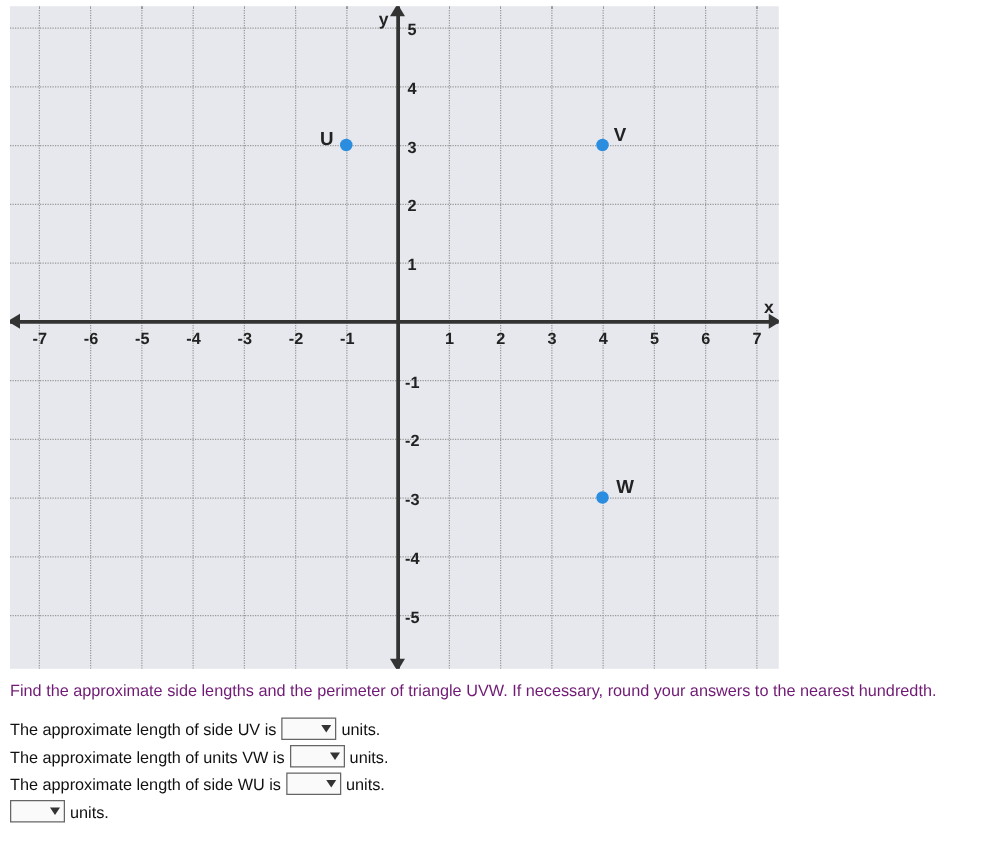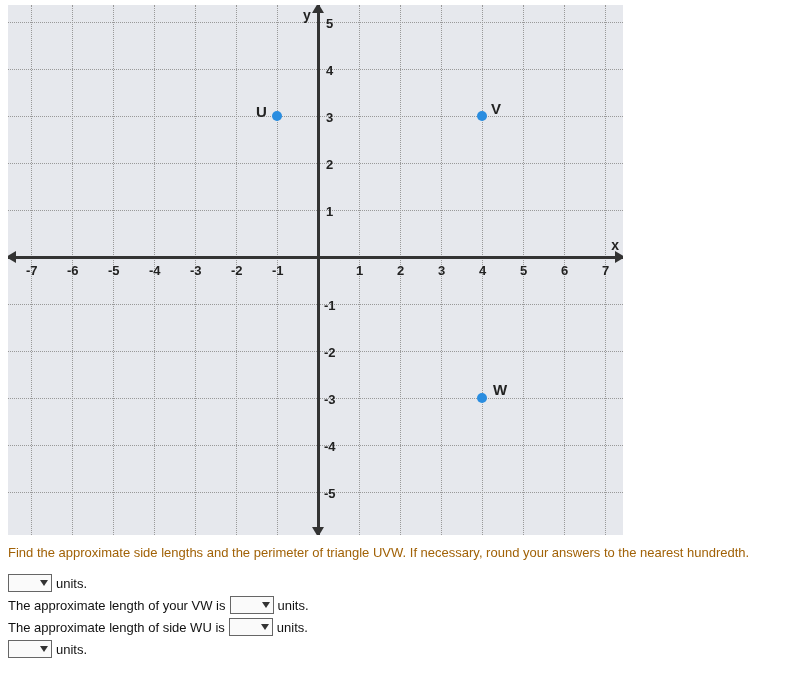--- a/index.html
+++ b/index.html
@@ -97,21 +97,21 @@
       border-bottom: 10px solid #333;
     }
     .arrow-down {
       border-left: 6px solid transparent;
       border-right: 6px solid transparent;
       border-top: 10px solid #333;
     }
     .instruction {
       margin: 10px 0 14px 8px;
       font-size: 13px;
-      color: #a16207;
+      color: #701a75;
     }
     .answers {
       margin-left: 8px;
     }
     .answer-line {
       font-size: 13px;
       color: #111;
       margin-bottom: 4px;
       display: flex;
       align-items: center;
@@ -212,25 +212,26 @@
     <div class="point-label" style="left:483px; top:95px">V</div>
 
     <div class="point" style="left:474px; top:393px"></div>
     <div class="point-label" style="left:485px; top:376px">W</div>
   </div>
 
   <div class="instruction">Find the approximate side lengths and the perimeter of triangle UVW. If necessary, round your answers to the nearest hundredth.</div>
 
   <div class="answers">
     <div class="answer-line">
-      <span class="select-box"></span>
-      <span>units.</span>
-    </div>
-    <div class="answer-line">
-      <span>The approximate length of your VW is</span>
+      <span>The approximate length of side UV is</span>
+      <span class="select-box"></span>
+      <span>units.</span>
+    </div>
+    <div class="answer-line">
+      <span>The approximate length of units VW is</span>
       <span class="select-box"></span>
       <span>units.</span>
     </div>
     <div class="answer-line">
       <span>The approximate length of side WU is</span>
       <span class="select-box"></span>
       <span>units.</span>
     </div>
     <div class="answer-line">
       <span class="select-box"></span>

